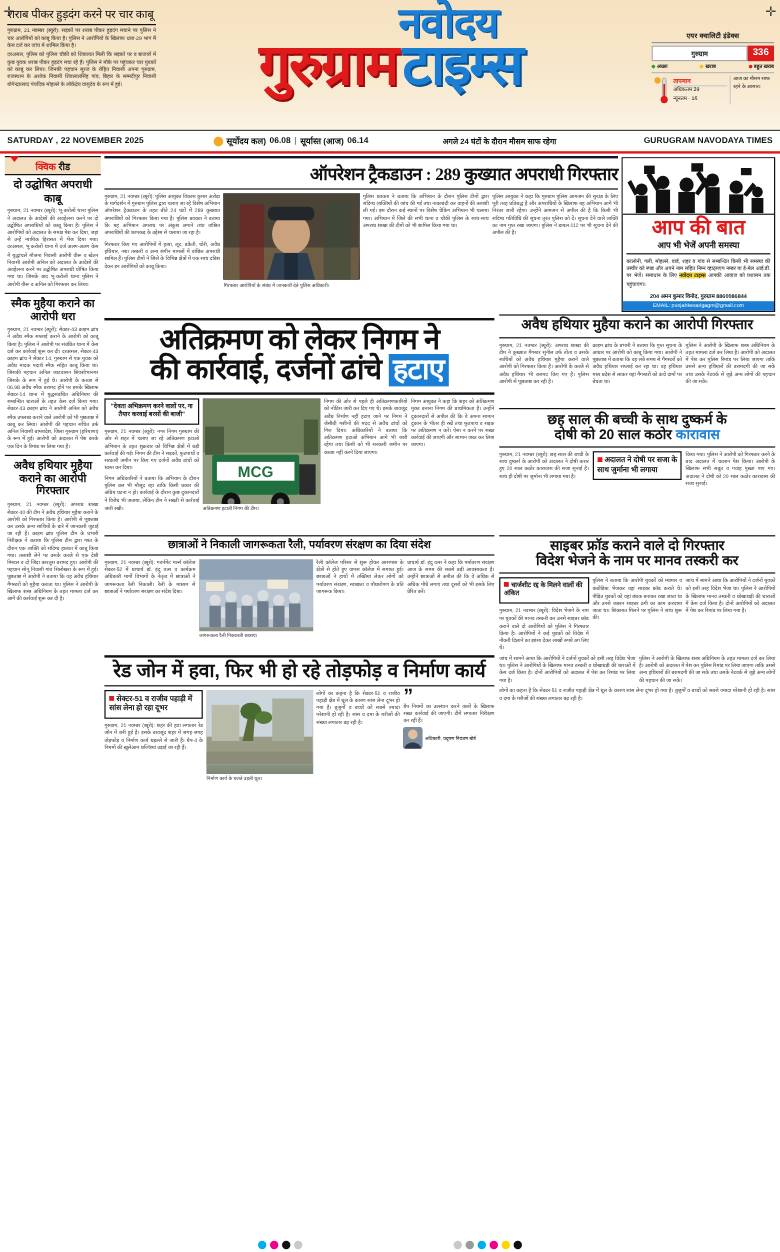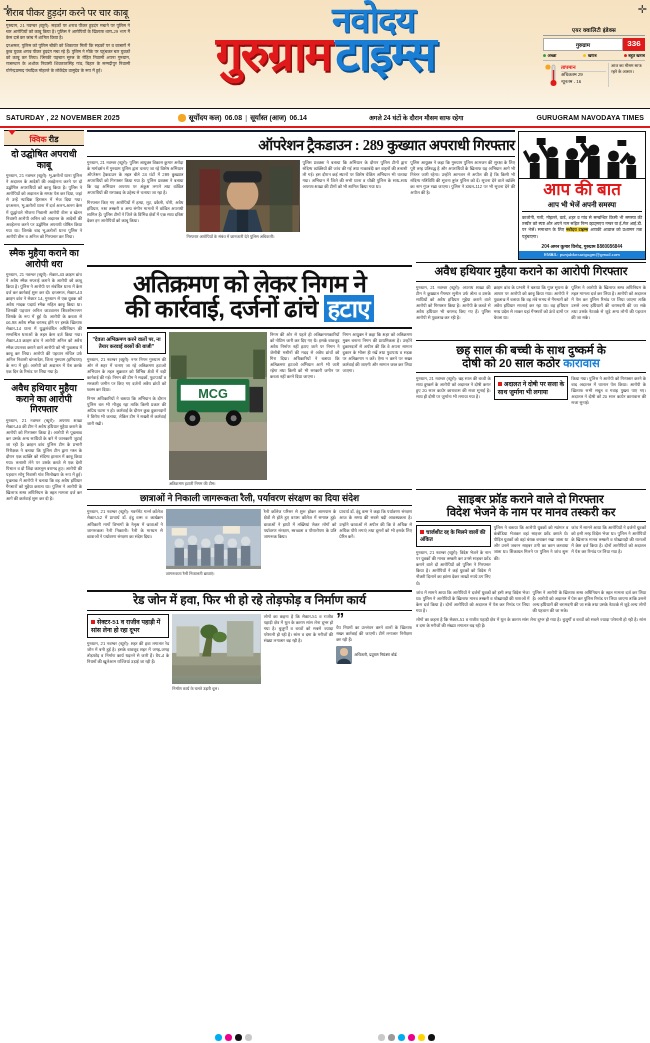--- a/index.html
+++ b/index.html
@@ -302,21 +302,21 @@
           </div>
           <div style="display:flex;gap:3px;padding-top:3px;">
             <div style="width:25%">
               <div class="quote-box">"देवता अभिक्रमण करने वालों पर, ना तैयार करवाई बरसों की बाजी"</div>
               <div class="lc" style="margin-top:3px">
                 <p>गुरुग्राम, 21 नवम्बर (ब्यूरो): नगर निगम गुरुग्राम की ओर से शहर में चलाए जा रहे अतिक्रमण हटाओ अभियान के तहत शुक्रवार को विभिन्न क्षेत्रों में बड़ी कार्रवाई की गई। निगम की टीम ने सड़कों, फुटपाथों व सरकारी जमीन पर किए गए दर्जनों अवैध ढांचों को ध्वस्त कर दिया।</p>
                 <p>निगम अधिकारियों ने बताया कि अभियान के दौरान पुलिस बल भी मौजूद रहा ताकि किसी प्रकार की अप्रिय घटना न हो। कार्रवाई के दौरान कुछ दुकानदारों ने विरोध भी जताया, लेकिन टीम ने सख्ती से कार्रवाई जारी रखी।</p>
               </div>
             </div>
             <div style="width:31%">
-              <div class="photo" style="height:148px">
+              <div class="photo" style="height:88px">
                 <svg class="photo-inner" viewBox="0 0 100 122" preserveAspectRatio="none">
                   <rect width="100" height="122" fill="#8f9a7c"></rect>
                   <rect width="100" height="46" fill="#6f7f5c"></rect>
                   <rect y="92" width="100" height="30" fill="#a79f8c"></rect>
                   <rect x="8" y="48" width="74" height="34" rx="2" fill="#1f6f3f"></rect>
                   <rect x="12" y="54" width="66" height="16" fill="#fff"></rect>
                   <text x="45" y="67" font-size="13" font-weight="bold" fill="#1f6f3f" text-anchor="middle" font-family="Liberation Sans">MCG</text>
                   <rect x="82" y="56" width="14" height="26" fill="#2b2b2b"></rect>
                   <circle cx="24" cy="88" r="8" fill="#111"></circle>
                     <circle cx="24" cy="88" r="3" fill="#777"></circle>
@@ -360,21 +360,21 @@
               <div style="flex:1">
                 <div class="bullet-box"><i class="sq"></i><span>अदालत ने दोषी पर सजा के साथ जुर्माना भी लगाया</span></div>
               </div>
               <div class="lc" style="flex:1">किया गया। पुलिस ने आरोपी को गिरफ्तार करने के बाद अदालत में चालान पेश किया। आरोपी के खिलाफ सभी सबूत व गवाह पुख्ता पाए गए। अदालत ने दोषी को 20 साल कठोर कारावास की सजा सुनाई।</div>
             </div>
           </div>
 
         </div>
       </div>
 
-      <div style="display:flex;gap:4px;margin-top:3px;">
+      <div style="display:flex;gap:4px;margin-top:16px;">
 
         <div style="flex:1;min-width:0">
           <div class="sec-head small" style="margin-top:0">
             <div class="l">छात्राओं ने निकाली जागरूकता रैली, पर्यावरण संरक्षण का दिया संदेश</div>
           </div>
           <div style="display:flex;gap:3px;padding-top:3px">
             <div class="lc" style="width:24%">गुरुग्राम, 21 नवम्बर (ब्यूरो): गवर्नमेंट गर्ल्स कॉलेज सेक्टर-52 में प्राचार्य डॉ. इंदु वत्स व कार्यक्रम अधिकारी मार्गो विभागों के नेतृत्व में छात्राओं ने जागरूकता रैली निकाली। रैली के माध्यम से छात्राओं ने पर्यावरण संरक्षण का संदेश दिया।</div>
             <div style="width:30%">
               <div class="photo crowd" style="height:60px">
                 <svg class="photo-inner" viewBox="0 0 100 60" preserveAspectRatio="none">
@@ -425,21 +425,21 @@
             <div class="lc" style="flex:1">पुलिस ने बताया कि आरोपी युवकों को म्यांमार व कंबोडिया भेजकर वहां साइबर फ्रॉड कराते थे। पीड़ित युवकों को वहां बंधक बनाकर रखा जाता था और उनसे जबरन साइबर ठगी का काम करवाया जाता था। शिकायत मिलने पर पुलिस ने जांच शुरू की।</div>
             <div class="lc" style="flex:1">जांच में सामने आया कि आरोपियों ने दर्जनों युवकों को इसी तरह विदेश भेजा था। पुलिस ने आरोपियों के खिलाफ मानव तस्करी व धोखाधड़ी की धाराओं में केस दर्ज किया है। दोनों आरोपियों को अदालत में पेश कर रिमांड पर लिया गया है।</div>
           </div>
         </div>
       </div>
 
       <div style="display:flex;gap:4px;margin-top:3px;">
 
         <div style="flex:1;min-width:0">
           <div class="sec-head small" style="margin-top:0;border-top:2px solid #111">
-            <div class="l" style="font-size:12px">रेड जोन में हवा, फिर भी हो रहे तोड़फोड़ व निर्माण कार्य</div>
+            <div class="l" style="font-size:16px">रेड जोन में हवा, फिर भी हो रहे तोड़फोड़ व निर्माण कार्य</div>
           </div>
           <div style="display:flex;gap:3px;padding-top:3px">
             <div style="width:26%">
               <div class="bullet-box"><i class="sq"></i><span>सेक्टर-51 व राजीव पहाड़ी में सांस लेना हो रहा दूभर</span></div>
               <div class="lc" style="margin-top:3px">गुरुग्राम, 21 नवम्बर (ब्यूरो): शहर की हवा लगातार रेड जोन में बनी हुई है। इसके बावजूद शहर में जगह-जगह तोड़फोड़ व निर्माण कार्य धड़ल्ले से जारी हैं। ग्रैप-4 के नियमों की खुलेआम धज्जियां उड़ाई जा रही हैं।</div>
             </div>
             <div style="width:28%">
               <div class="photo sitebg" style="height:70px">
                 <svg class="photo-inner" viewBox="0 0 100 70" preserveAspectRatio="none">
                   <rect width="100" height="70" fill="#cdd6dc"></rect>

